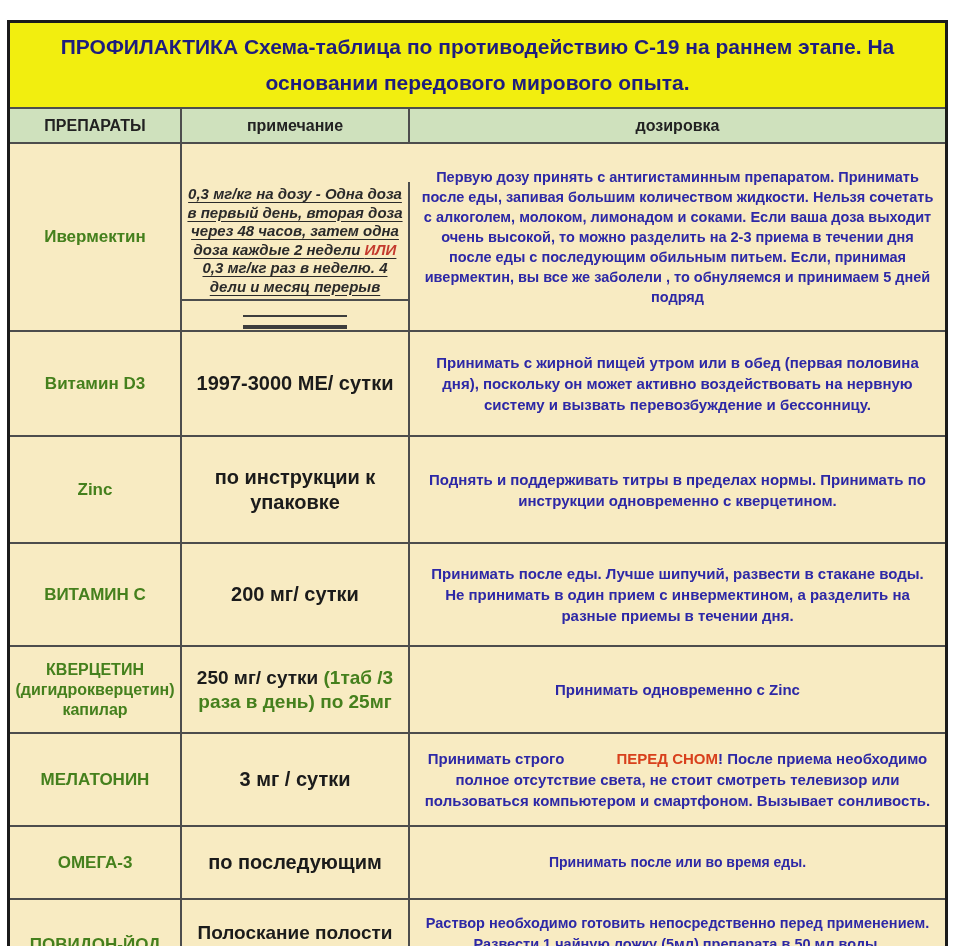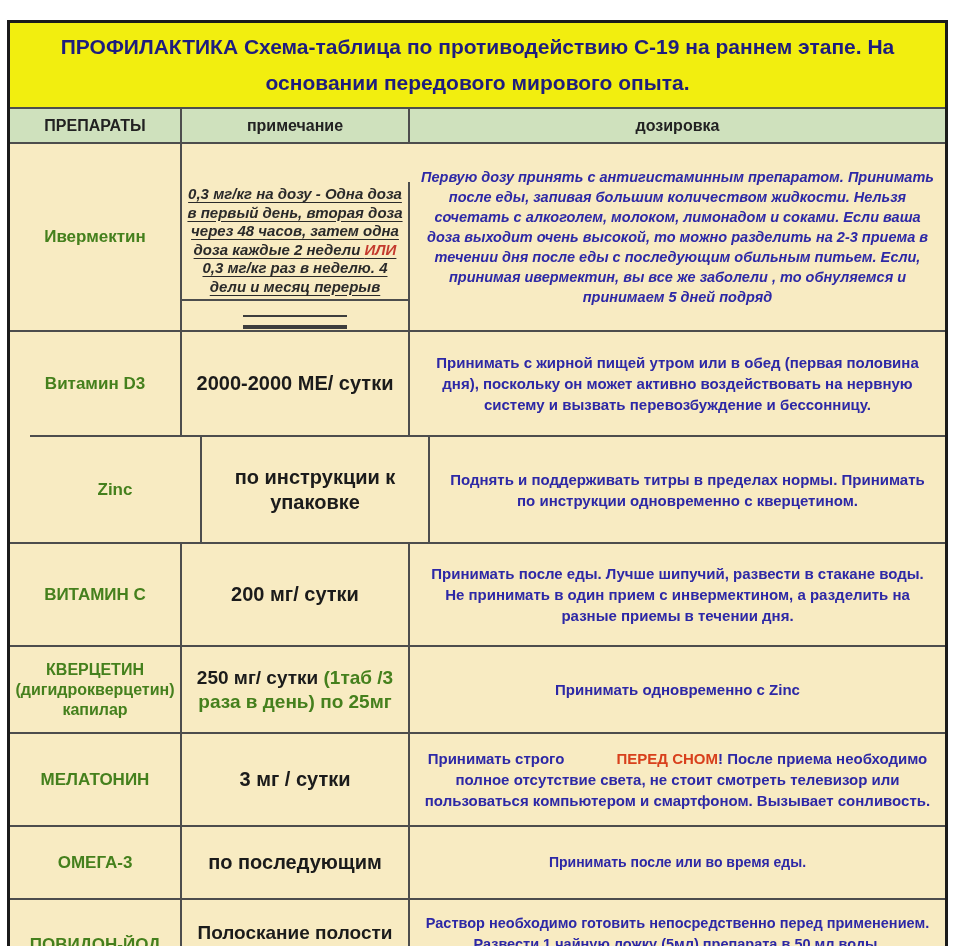--- a/index.html
+++ b/index.html
@@ -37,33 +37,33 @@
   .cell{
     border-right:2px solid var(--line);
     display:flex;align-items:center;justify-content:center;
     text-align:center;padding:2px 6px;
   }
   .cell:last-child{border-right:none;}
   .thead{min-height:35px;}
   .thead .cell{background:var(--header-bg);color:#222;font-weight:bold;font-size:16px;padding:2px;}
   .r1{min-height:145px;}
   .r2{min-height:105px;}
-  .r3{min-height:107px;margin-left:20px;}
+  .r3{min-height:107px;}
   .r4{min-height:103px;}
   .r5{min-height:87px;}
   .r6{min-height:93px;}
   .r7{min-height:73px;}
   .r8{min-height:92px;}
   .name{color:var(--drug-green);font-weight:bold;font-size:17px;line-height:1.25;}
   .r5 .name{font-size:16px;}
   .dose{color:var(--dark);font-weight:bold;font-size:20px;line-height:1.25;}
   .r5 .dose,.r8 .dose{font-size:19px;}
   .dose-sub{color:var(--drug-green);}
   .note{color:var(--note-blue);font-weight:bold;font-size:15px;line-height:1.4;padding:4px 10px;}
-  .r1 .note{font-size:14.5px;line-height:1.38;padding:2px 8px;font-style:italic;}
+  .r1 .note{font-size:14.5px;line-height:1.38;padding:2px 8px;}
   .r7 .note{font-size:14px;}
   .r8 .note{font-size:14.5px;line-height:1.45;}
   .red{color:var(--alert-red);}
   .sleep-red{color:var(--sleep-red);margin-left:48px;}
   
   .dose-iver{
     flex-direction:column;align-items:stretch;justify-content:flex-start;
     padding:0;font-weight:bold;margin-top:38px;
   }
   .iver-text{
@@ -96,21 +96,21 @@
       <div class="iver-text"><span>0,3 мг/кг на дозу - Одна доза в первый день, вторая доза через 48 часов, затем одна доза каждые 2 недели </span><span class="red">ИЛИ</span><span> 0,3 мг/кг раз в неделю.  4 дели и месяц перерыв</span></div>
       <div class="iver-divider"></div>
       <div class="short-line"></div>
       <div class="short-line thick"></div>
     </div>
     <div class="cell note">Первую дозу принять с антигистаминным препаратом. Принимать после еды, запивая большим количеством жидкости. Нельзя сочетать с алкоголем, молоком, лимонадом и соками. Если ваша доза выходит очень высокой, то можно разделить на 2-3 приема в течении дня после еды с последующим обильным питьем. Если, принимая ивермектин, вы все же заболели , то обнуляемся и принимаем 5 дней подряд</div>
   </div>
 
   <div class="row r2">
     <div class="cell name">Витамин D3</div>
-    <div class="cell dose">2000-2000 МЕ/ сутки</div>
+    <div class="cell dose">1997-3000 МЕ/ сутки</div>
     <div class="cell note">Принимать с жирной пищей утром или в обед (первая половина дня), поскольку он может активно воздействовать на нервную систему и вызвать перевозбуждение и бессонницу.</div>
   </div>
 
   <div class="row r3">
     <div class="cell name">Zinc</div>
     <div class="cell dose">по инструкции к упаковке</div>
     <div class="cell note">Поднять и поддерживать титры в пределах нормы. Принимать по инструкции одновременно с кверцетином.</div>
   </div>
 
   <div class="row r4">

